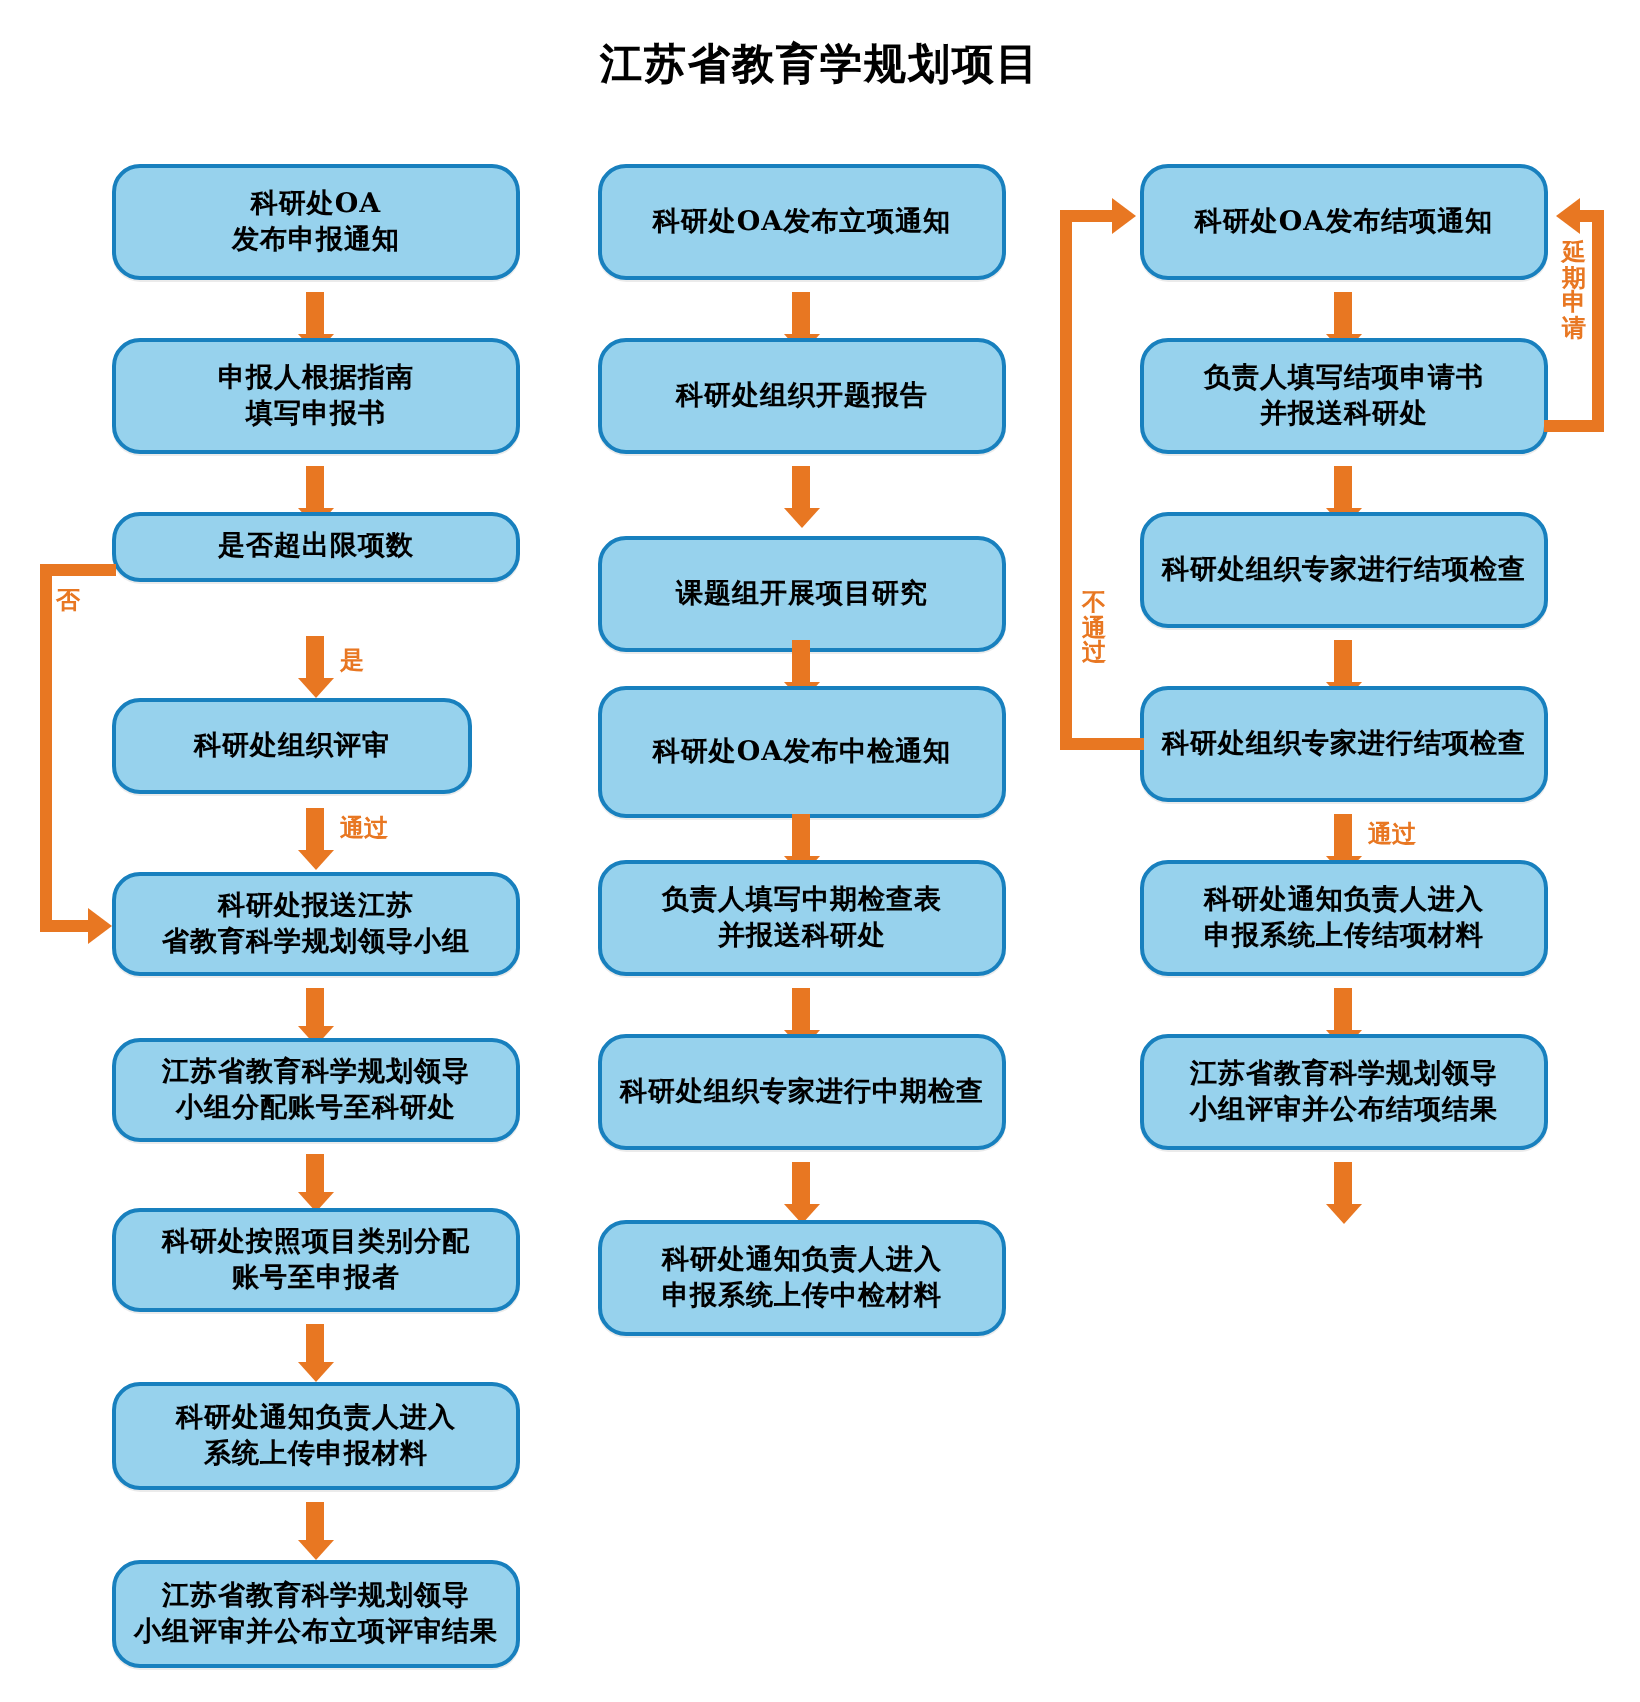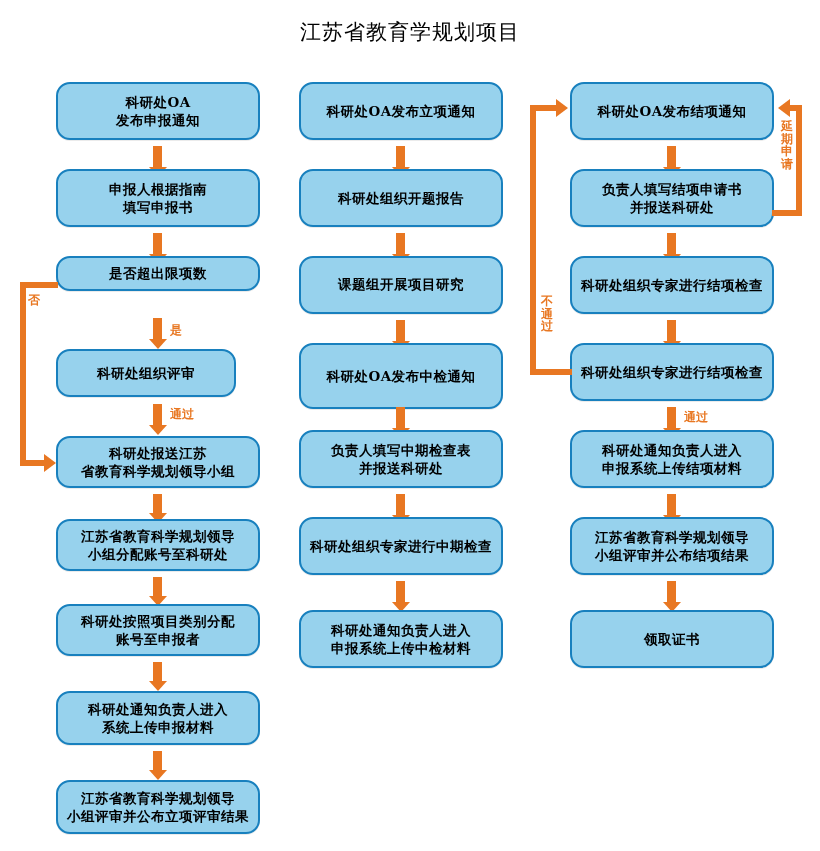--- a/index.html
+++ b/index.html
@@ -19,21 +19,21 @@
     width: 820px;
     height: 851px;
   }
   .title {
     position: absolute;
     left: 0;
     top: 18px;
     width: 820px;
     text-align: center;
     font-size: 21px;
-    font-weight: normal;
+    font-weight: bold;
     color: #000000;
     letter-spacing: 1px;
     font-family: "DejaVu Serif", "Liberation Serif", serif;
   }
   .node {
     position: absolute;
     box-sizing: border-box;
     background: #97D2ED;
     border: 2px solid #1880BE;
     border-radius: 14px;
@@ -180,21 +180,21 @@
   <div class="node" style="left:299px; top:82px; width:204px; height:58px;">
     <span>科研处OA发布立项通知</span>
   </div>
   <div class="varrow" style="left:396px; top:146px; height:22px;"></div>
 
   <div class="node" style="left:299px; top:169px; width:204px; height:58px;">
     <span>科研处组织开题报告</span>
   </div>
   <div class="varrow" style="left:396px; top:233px; height:22px;"></div>
 
-  <div class="node" style="left:299px; top:256px; width:204px; height:58px;font-family:Liberation Serif, serif;">
+  <div class="node" style="left:299px; top:268px; width:204px; height:58px;">
     <span>课题组开展项目研究</span>
   </div>
   <div class="varrow" style="left:396px; top:320px; height:22px;"></div>
 
   <div class="node" style="left:299px; top:343px; width:204px; height:66px;">
     <span>科研处OA发布中检通知</span>
   </div>
   <div class="varrow" style="left:396px; top:407px; height:22px;"></div>
 
   <div class="node" style="left:299px; top:430px; width:204px; height:58px;">
@@ -240,23 +240,20 @@
 申报系统上传结项材料</span>
   </div>
   <div class="varrow" style="left:667px; top:494px; height:22px;"></div>
 
   <div class="node" style="left:570px; top:517px; width:204px; height:58px;">
     <span>江苏省教育科学规划领导
 小组评审并公布结项结果</span>
   </div>
   <div class="varrow" style="left:667px; top:581px; height:22px;"></div>
 
-  <div class="node" style="left:570px; top:610px; width:204px; height:58px;">
-    <span>领取证书</span>
-  </div>
 
   <div class="seg-h" style="left:530px; top:369px; width:42px;"></div>
   <div class="seg-v" style="left:530px; top:105px; height:270px;"></div>
   <div class="seg-h" style="left:530px; top:105px; width:28px;"></div>
   <div class="head-right" style="left:556px; top:99px;"></div>
   <div class="edge-label stack" style="left:540px; top:295px;">不通过</div>
 
   <div class="seg-h" style="left:772px; top:210px; width:30px;"></div>
   <div class="seg-v" style="left:796px; top:105px; height:111px;"></div>
   <div class="seg-h" style="left:790px; top:105px; width:12px;"></div>

